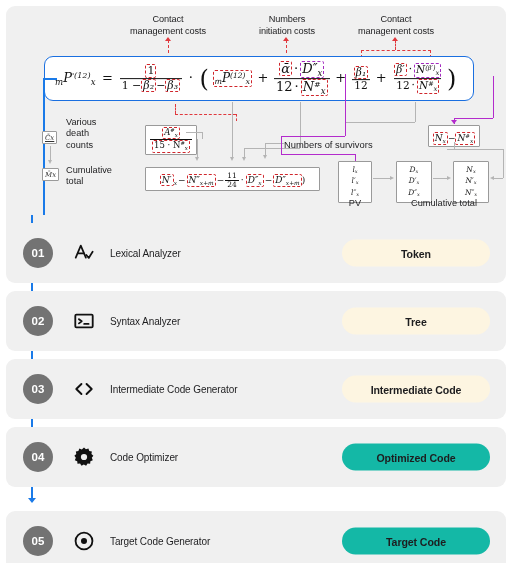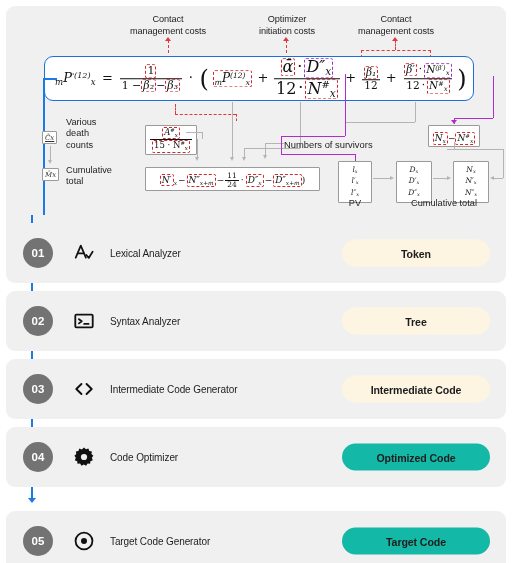--- a/index.html
+++ b/index.html
@@ -141,21 +141,21 @@
 
 <div class="page">
 
   <div class="panel" id="diagram-panel">
 
     <div class="dgm lbl" style="left:108px; top:8px; width:108px;">
       <div>Contact</div>
       <div>management costs</div>
     </div>
     <div class="dgm lbl" style="left:236px; top:8px; width:90px;">
-      <div>Optimizer</div>
+      <div>Numbers</div>
       <div>initiation costs</div>
     </div>
     <div class="dgm lbl" style="left:336px; top:8px; width:108px;">
       <div>Contact</div>
       <div>management costs</div>
     </div>
 
     <div class="rdash-v" style="left:162px; top:34px; height:13px;"></div>
     <div class="arrow-up-r" style="left:159px; top:31px;"></div>
     <div class="rdash-v" style="left:280px; top:34px; height:13px;"></div>
@@ -173,21 +173,21 @@
         <span class="frac" style="font-size:11px;">
           <span class="num"><span class="dashbox mn">1</span></span>
           <span class="den" style="white-space:nowrap;">
             <span class="mn">1 −</span><span class="dashbox math">β₂</span><span class="mn">−</span><span class="dashbox math">β₃</span>
           </span>
         </span>
         <span class="mn" style="margin:0 3px;">·</span>
         <span class="mn" style="font-size:24px; vertical-align:middle;">(</span>
         <span class="dashbox math" style="font-size:12px;"><span class="pre">m</span><span>P</span><span class="sup">(12)</span><span class="sub">x</span></span>
         <span class="mn" style="margin:0 2px;">+</span>
-        <span class="frac" style="font-size:16px;">
+        <span class="frac" style="font-size:13px;">
           <span class="num" style="white-space:nowrap;"><span class="dashbox math">ᾱ</span><span class="mn" style="margin:0 2px;">·</span><span class="dashpurp math"><span>D″</span><span class="sub">x</span></span></span>
           <span class="den" style="white-space:nowrap;"><span class="mn">12</span><span class="mn" style="margin:0 2px;">·</span><span class="dashbox math"><span>N</span><span class="sup">#</span><span class="sub">x</span></span></span>
         </span>
         <span class="mn" style="margin:0 2px;">+</span>
         <span class="frac" style="font-size:10.5px;">
           <span class="num"><span class="dashbox math">β₁</span></span>
           <span class="den"><span class="mn">12</span></span>
         </span>
         <span class="mn" style="margin:0 2px;">+</span>
         <span class="frac" style="font-size:10.5px;">

